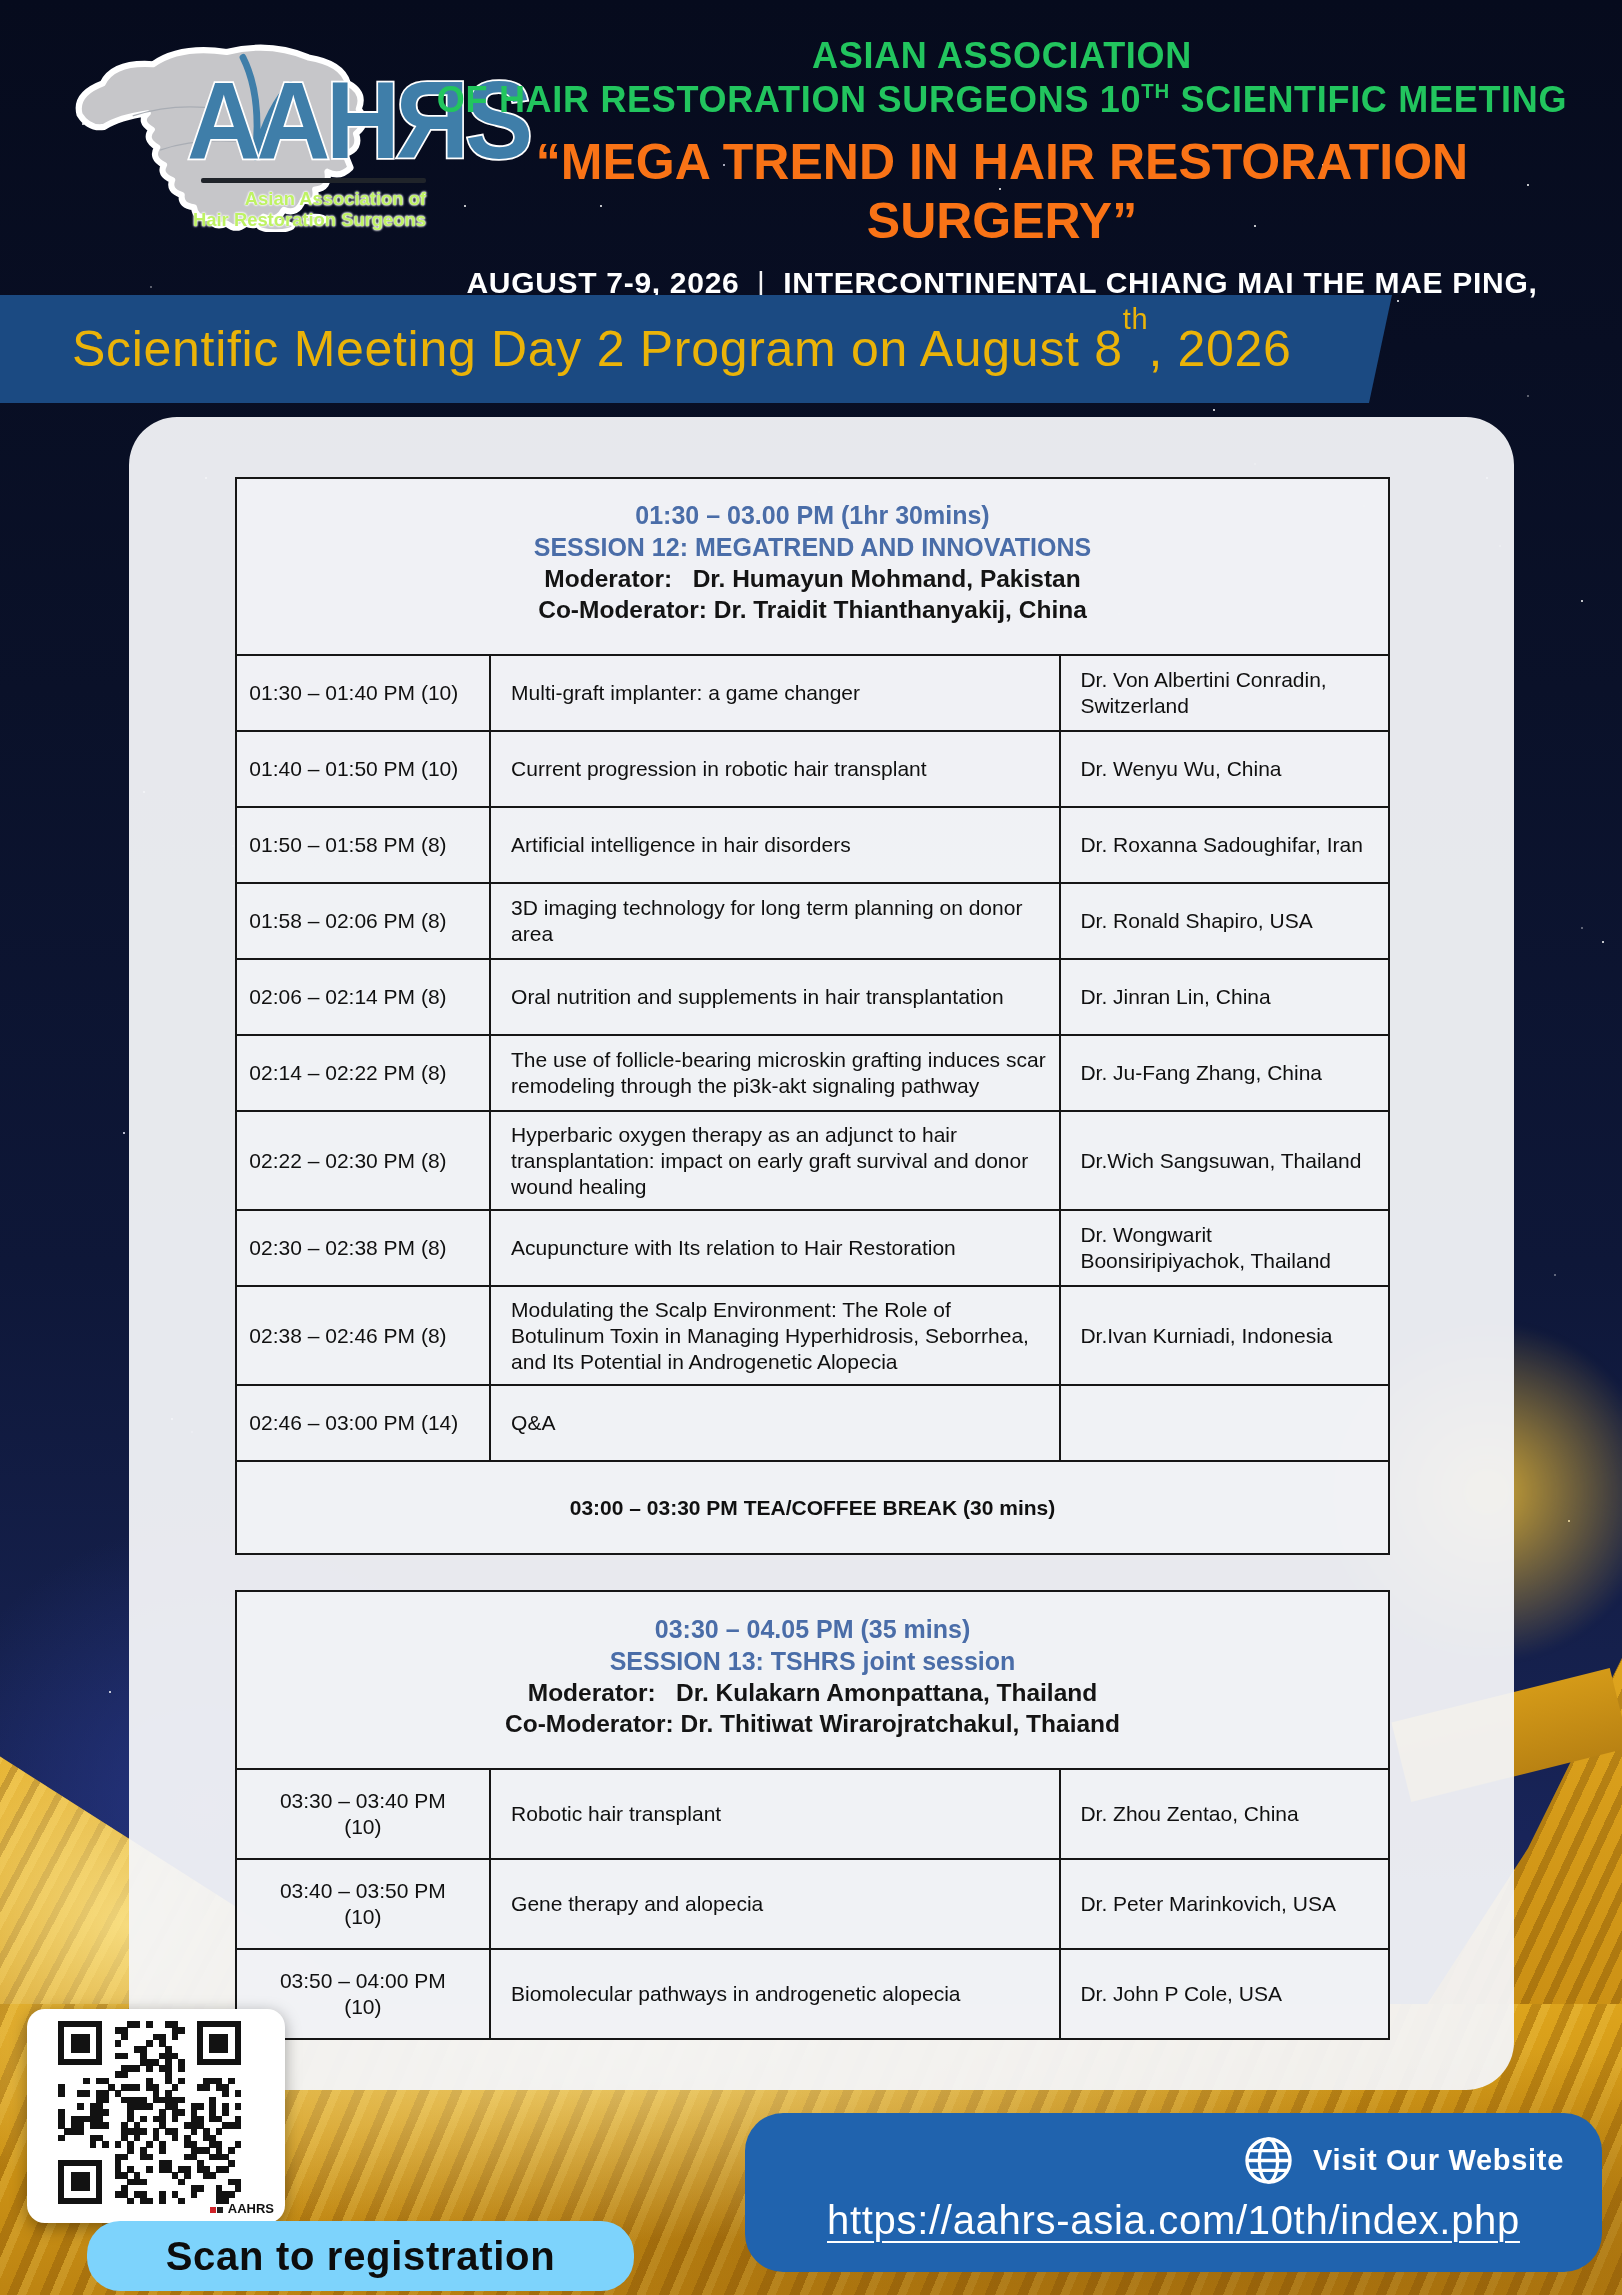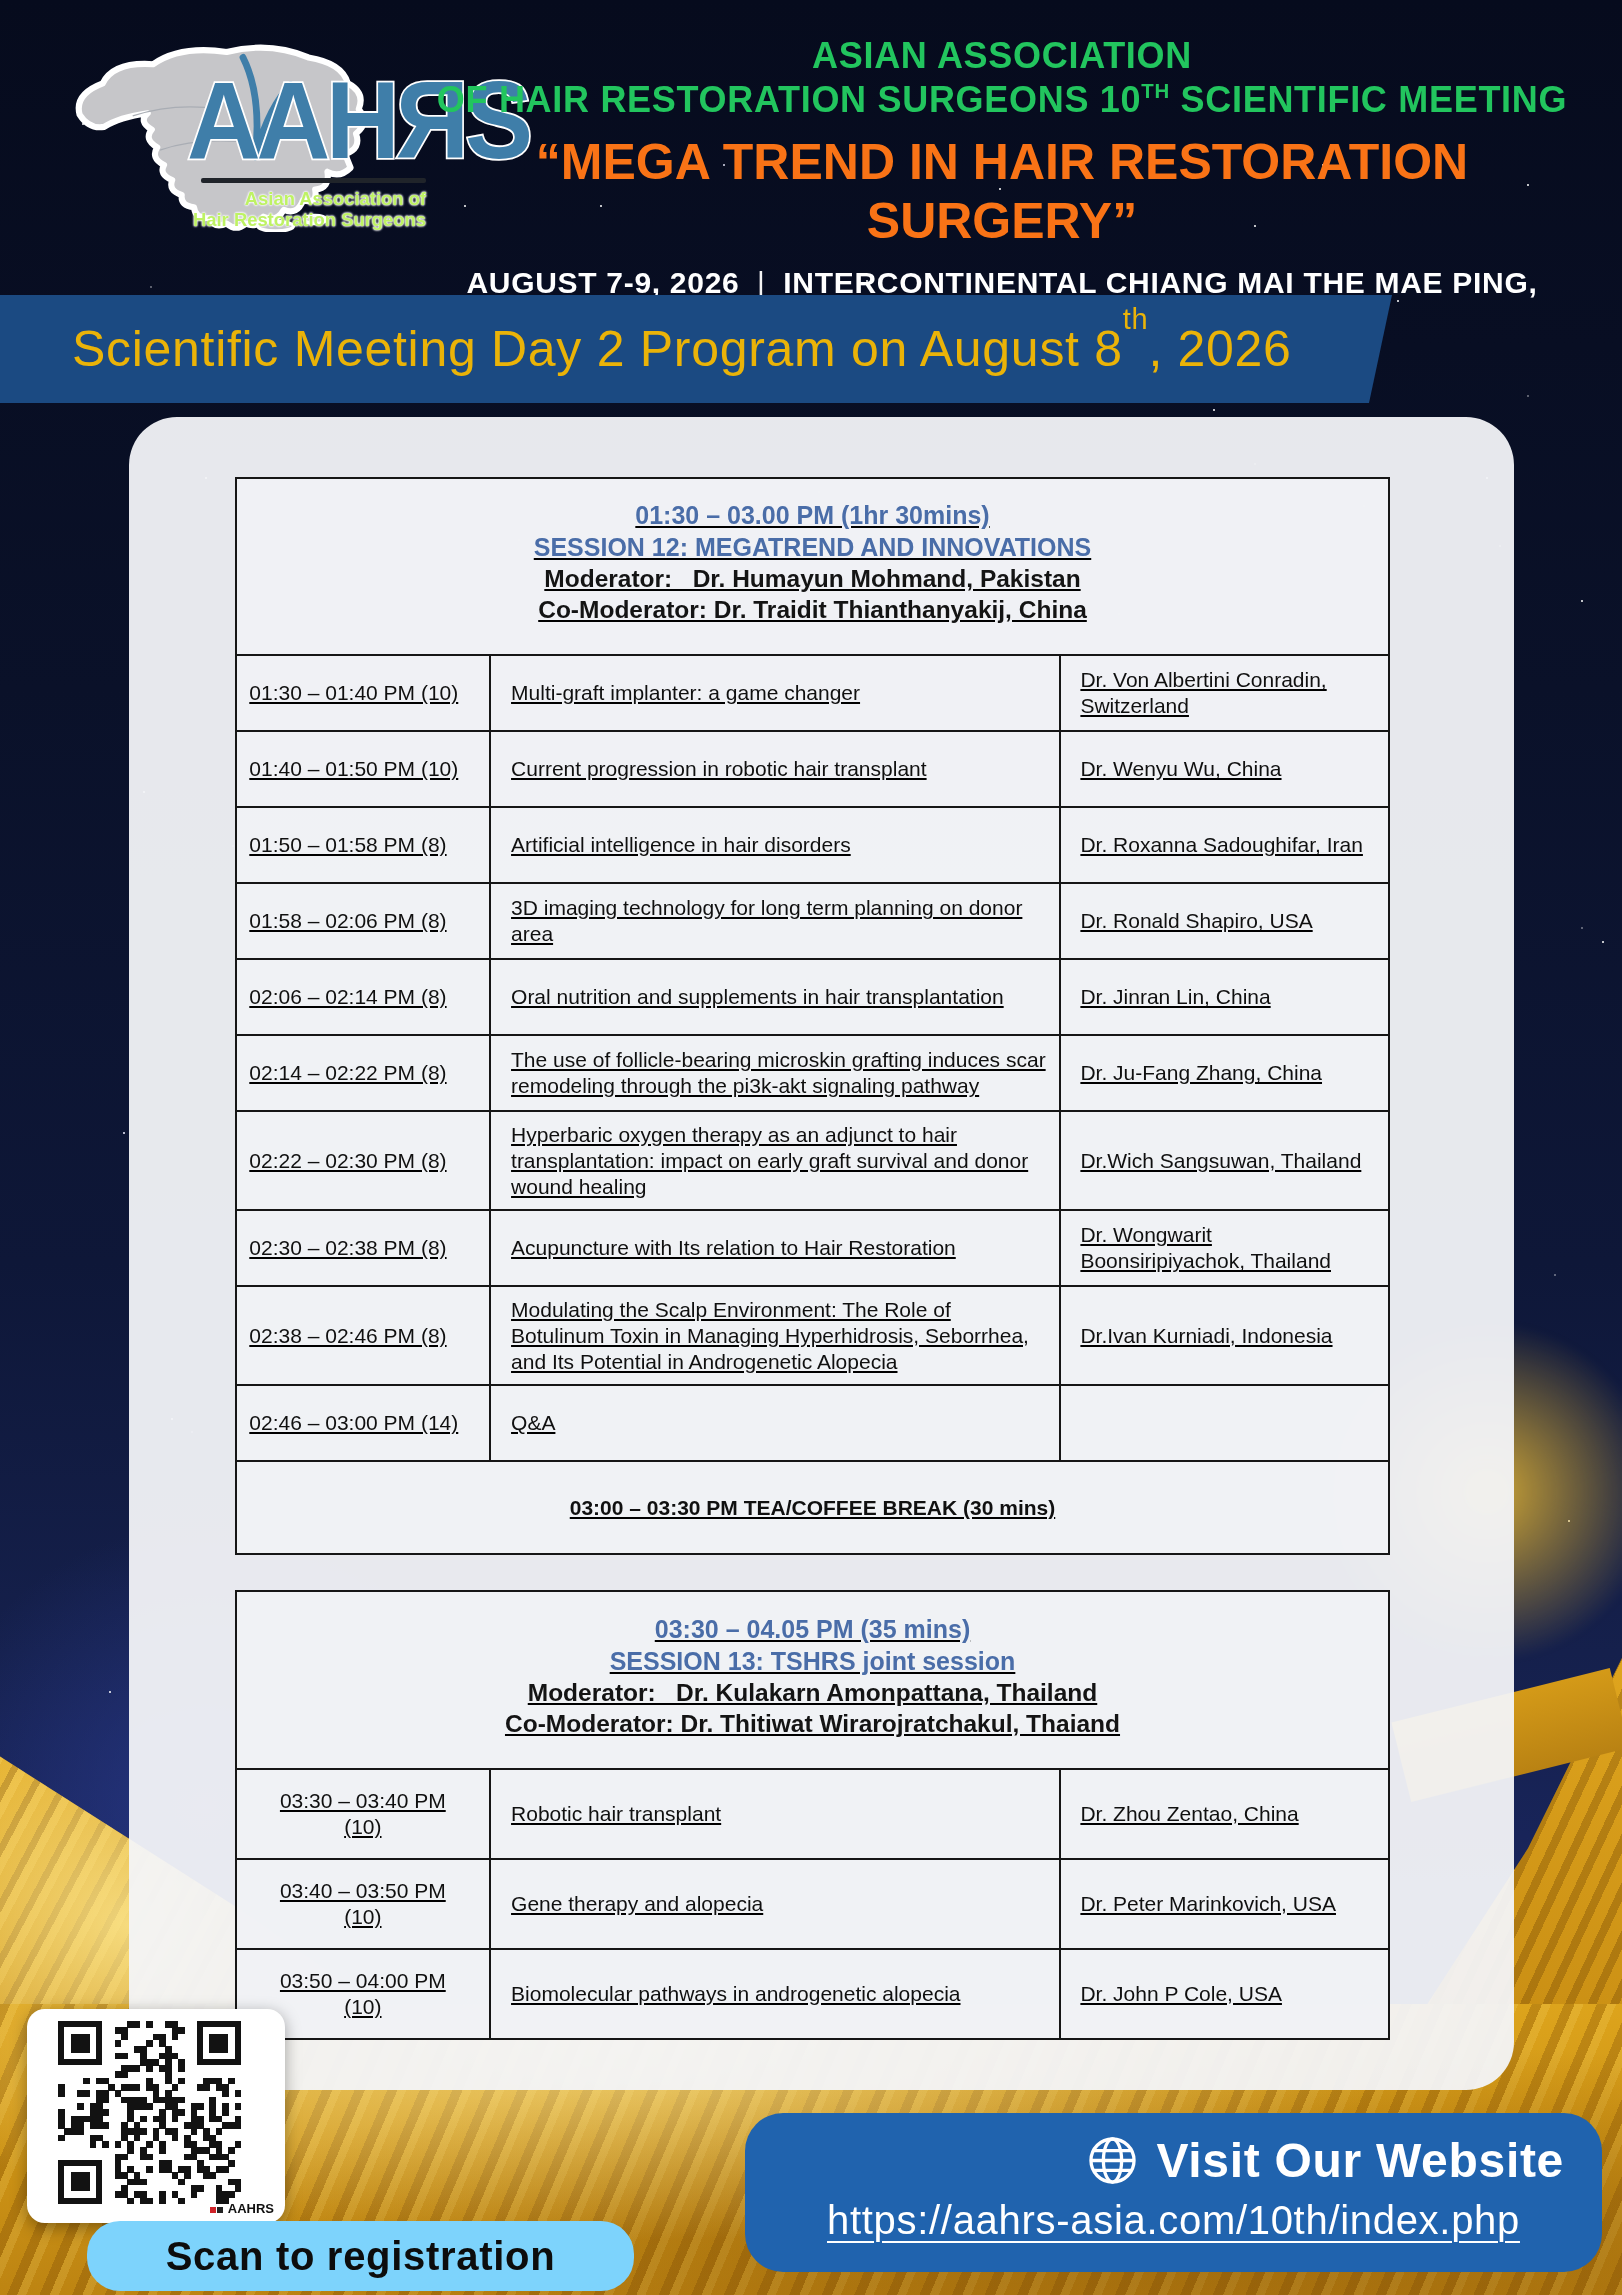--- a/index.html
+++ b/index.html
@@ -59,21 +59,21 @@
   .dateline .sep{margin:0 17.7px;font-weight:400;color:#f3f3f3;}
   
   .banner{position:absolute;left:0;top:295px;width:1392px;height:108px;background:#1b4a82;
     clip-path:polygon(0 0,100% 0,calc(100% - 23px) 100%,0 100%);
     color:#eab308;font-size:50px;font-weight:500;line-height:108px;padding-left:72px;box-sizing:border-box;
     letter-spacing:0.7px;}
   .banner sup{font-size:29px;vertical-align:top;line-height:48px;}
   
   .panel{position:absolute;left:129px;top:417px;width:1385px;height:1673px;border-radius:48px;
     background:rgba(243,244,248,.95);}
-  .tables{position:absolute;left:235px;top:477px;width:1155px;text-decoration:underline;}
+  .tables{position:absolute;left:235px;top:477px;width:1155px;}
   table.prog{width:100%;border-collapse:collapse;table-layout:fixed;}
   table.prog td{border:2.7px solid #161616;background:rgba(240,241,245,.96);
     font-size:21px;color:#101010;line-height:26px;vertical-align:middle;box-sizing:border-box;}
   col.c-time{width:22%;} col.c-topic{width:49.5%;} col.c-speaker{width:28.5%;}
   td.sess-head{background:#e6b7b7;text-align:center;padding:20.4px 27px 29px 27px;}
   .sh-time,.sh-title{color:#4a6da8;font-weight:700;font-size:25px;line-height:32px;}
   .sh-mod{color:#141414;font-weight:700;font-size:24.5px;line-height:31px;white-space:pre-wrap;}
   td.time-cell{padding:9.5px 9.5px 9.5px 12.3px;height:76px;}
   td.topic-cell{padding:9.5px 13.6px 9.5px 20.4px;}
   td.speaker-cell{padding:9.5px 11px 9.5px 19px;}
@@ -86,21 +86,21 @@
   .qr-box svg{position:absolute;left:31px;top:12.3px;}
   .qr-mini{position:absolute;right:11px;bottom:6.8px;font-size:13px;font-weight:700;color:#101010;letter-spacing:0;}
   .qr-mini .sq{display:inline-block;width:6.1px;height:6.1px;margin-right:1.4px;}
   .sq.red{background:#cf2329;} .sq.dark{background:#222;}
   .scan-pill{position:absolute;left:87px;top:2221px;width:547px;height:70px;background:#7dd3fc;border-radius:33px;
     display:flex;align-items:center;justify-content:center;color:#0d0d0d;font-weight:800;font-size:40px;
     letter-spacing:0.7px;}
   .web-box{position:absolute;left:745px;top:2113px;width:857px;height:159px;background:#2063ae;
     border-radius:38px;color:#fff;box-sizing:border-box;padding:16.4px 38px 12.3px 38px;}
   .web-line1{display:flex;align-items:center;justify-content:flex-end;gap:17.7px;height:63px;}
-  .web-label{font-size:48px;font-weight:800;letter-spacing:0.7px;}
+  .web-label{font-size:29px;font-weight:800;letter-spacing:0.7px;}
   .web-url{margin-top:5.5px;text-align:center;font-size:40px;font-weight:400;letter-spacing:0.7px;}
   .web-url a{color:#fff;text-decoration:underline;text-underline-offset:6.8px;text-decoration-thickness:2px;}
 </style>
 </head>
 <body>
 
 <div class="poster">
   <div class="sky"></div>
   <div class="blue-glow"></div>
   <div class="stars"></div>

